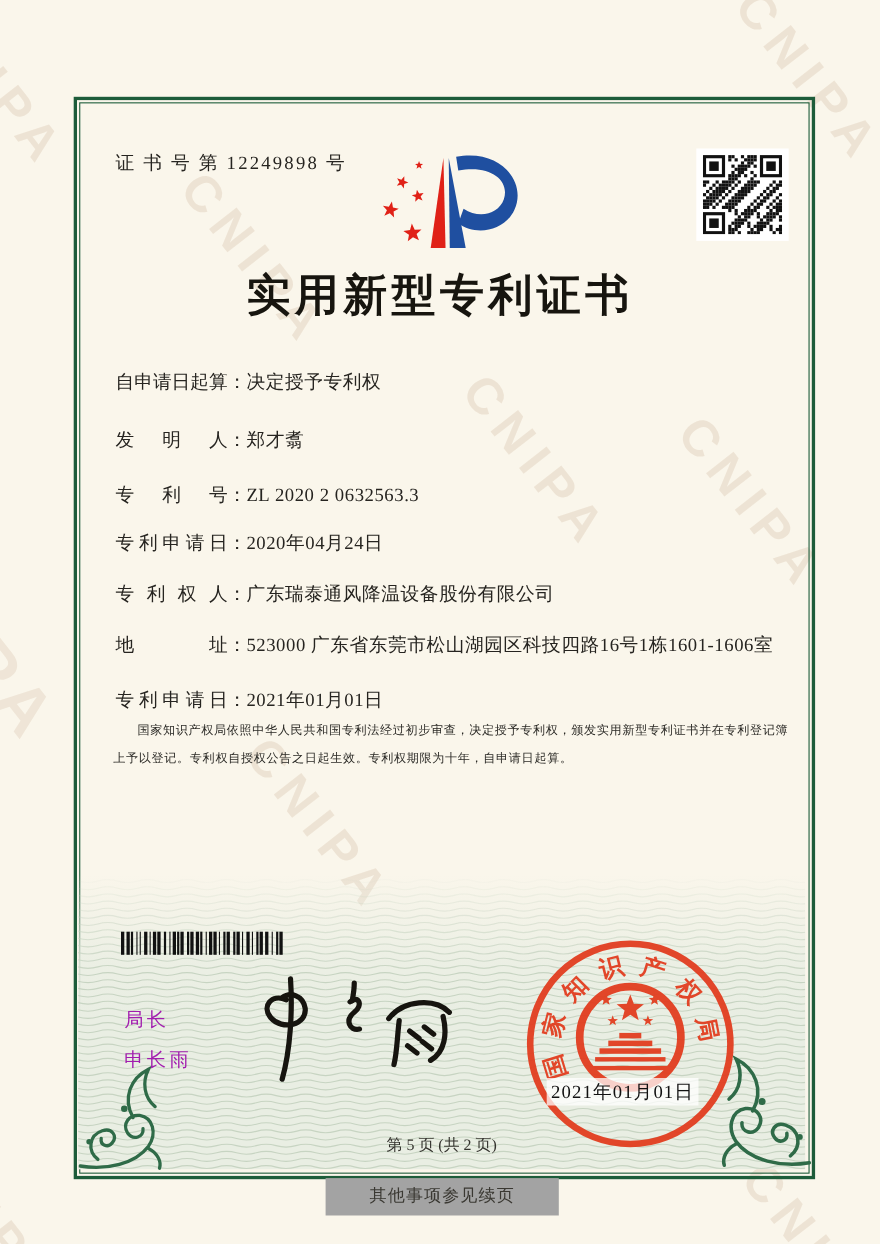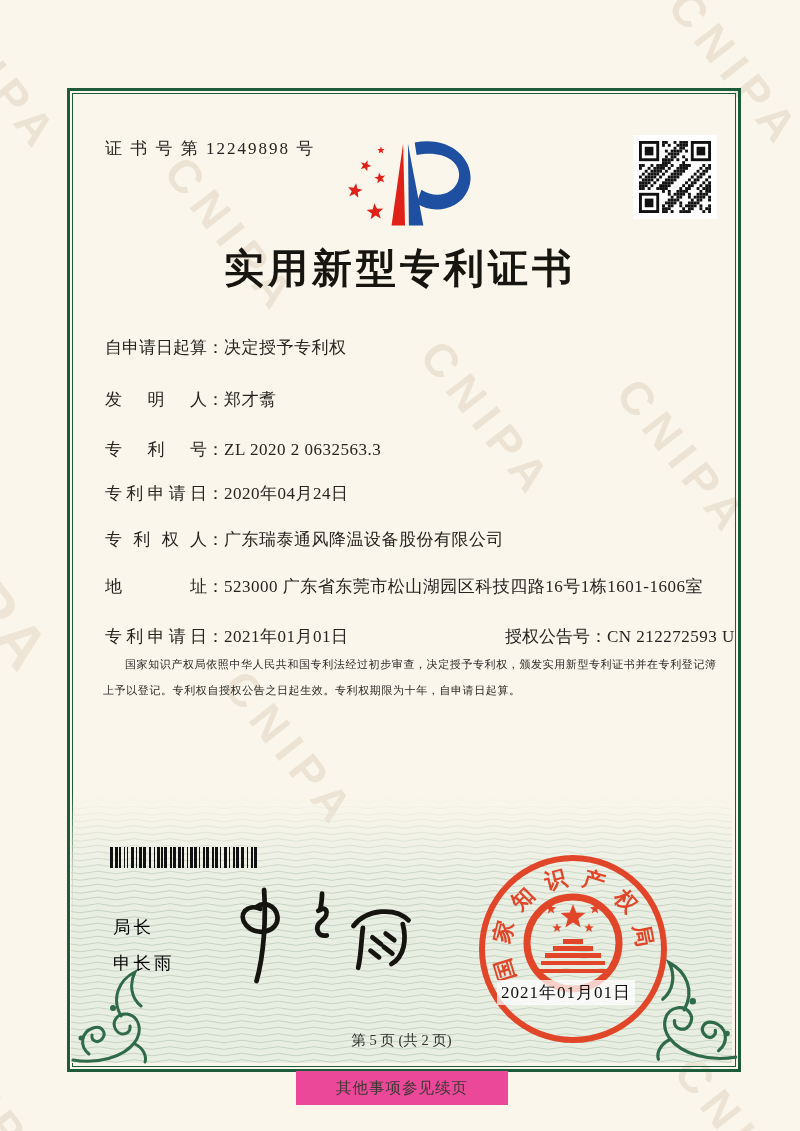--- a/index.html
+++ b/index.html
@@ -52,31 +52,31 @@
     position:absolute;left:71px;top:795px;width:661px;height:268px;overflow:hidden;z-index:2;
     background:linear-gradient(to bottom, rgba(233,238,227,0) 0px, rgba(233,238,227,.85) 80px, #e9eee3 130px);
   }
   .band svg.waves{position:absolute;left:0;top:0;}
   .flourish{position:absolute;z-index:4;}
   .flourish.right{transform:scaleX(-1);}
   .barcode{position:absolute;left:110px;top:847px;height:21px;display:flex;z-index:5;}
   .barcode div{height:100%;}
   .director{position:absolute;left:113px;z-index:5;
     font-family:"Liberation Sans","DejaVu Sans",sans-serif;font-size:17.5px;
-    letter-spacing:3px;color:#000000;}
+    letter-spacing:3px;color:#a21caf;}
   .sig{position:absolute;left:228px;top:880px;z-index:5;}
   .seal{position:absolute;left:473px;top:849px;width:200px;height:200px;z-index:6;opacity:.93;}
   .seal-date{
     position:absolute;left:497px;top:980px;z-index:7;font-size:17px;letter-spacing:1px;
     color:#111;background:rgba(255,255,255,.75);padding:1px 4px;white-space:nowrap;
   }
   .page-num{position:absolute;left:71px;top:1031px;width:661px;text-align:center;
     font-size:14.5px;z-index:5;color:#33322d;}
   .cont-box{
-    position:absolute;left:296px;top:1071px;width:212px;height:34px;background:#ec4899;
+    position:absolute;left:296px;top:1071px;width:212px;height:34px;background:#a3a3a3;
     z-index:3;text-align:center;line-height:34px;font-size:15.5px;color:#3a3832;letter-spacing:1px;
   }
 </style>
 </head>
 <body>
 
 <span class="wm" style="left:-42px;top:-16px;">CNIPA</span>
 <span class="wm" style="left:196px;top:146px;">CNIPA</span>
 <span class="wm" style="left:452px;top:330px;">CNIPA</span>
 <span class="wm big" style="left:-75px;top:462px;">CNIPA</span>
@@ -370,23 +370,20 @@
   <span class="flabel">专利申请日</span><span>：</span><span class="fval">2020年04月24日</span>
 </div>
 <div class="frow" style="top:528px;">
   <span class="flabel">专利权人</span><span>：</span><span class="fval">广东瑞泰通风降温设备股份有限公司</span>
 </div>
 <div class="frow" style="top:575px;">
   <span class="flabel">地址</span><span>：</span><span class="fval wrap">523000 广东省东莞市松山湖园区科技四路16号1栋1601-1606室</span>
 </div>
 <div class="frow" style="top:625px;width:630px;">
   <span class="flabel">专利申请日</span><span>：</span><span class="fval">2021年01月01日</span>
-  <span class="grant-no">
-    <span>授权公告号</span><span>：</span><span class="fval">CN 212272593 U</span>
-  </span>
 </div>
 
 <div class="paras">
   <p>国家知识产权局依照中华人民共和国专利法经过初步审查，决定授予专利权，颁发实用新型专利证书并在专利登记簿上予以登记。专利权自授权公告之日起生效。专利权期限为十年，自申请日起算。</p>
 </div>
 
 <div class="band">
   <svg class="waves" id="waves-svg" width="661" height="268" viewBox="0 0 661 268">
       <path d="M0 6.0 q 9 2.6 18 0 q 9 -2.6 18 0 q 9 2.6 18 0 q 9 -2.6 18 0 q 9 2.6 18 0 q 9 -2.6 18 0 q 9 2.6 18 0 q 9 -2.6 18 0 q 9 2.6 18 0 q 9 -2.6 18 0 q 9 2.6 18 0 q 9 -2.6 18 0 q 9 2.6 18 0 q 9 -2.6 18 0 q 9 2.6 18 0 q 9 -2.6 18 0 q 9 2.6 18 0 q 9 -2.6 18 0 q 9 2.6 18 0 q 9 -2.6 18 0 q 9 2.6 18 0 q 9 -2.6 18 0 q 9 2.6 18 0 q 9 -2.6 18 0 q 9 2.6 18 0 q 9 -2.6 18 0 q 9 2.6 18 0 q 9 -2.6 18 0 q 9 2.6 18 0 q 9 -2.6 18 0 q 9 2.6 18 0 q 9 -2.6 18 0 q 9 2.6 18 0 q 9 -2.6 18 0 q 9 2.6 18 0 q 9 -2.6 18 0 q 9 2.6 18 0 q 9 -2.6 18 0" fill="none" stroke="#c7d4c2" stroke-width="1" opacity="0.07"></path>
       <path d="M0 12.5 q 9 2.6 18 0 q 9 -2.6 18 0 q 9 2.6 18 0 q 9 -2.6 18 0 q 9 2.6 18 0 q 9 -2.6 18 0 q 9 2.6 18 0 q 9 -2.6 18 0 q 9 2.6 18 0 q 9 -2.6 18 0 q 9 2.6 18 0 q 9 -2.6 18 0 q 9 2.6 18 0 q 9 -2.6 18 0 q 9 2.6 18 0 q 9 -2.6 18 0 q 9 2.6 18 0 q 9 -2.6 18 0 q 9 2.6 18 0 q 9 -2.6 18 0 q 9 2.6 18 0 q 9 -2.6 18 0 q 9 2.6 18 0 q 9 -2.6 18 0 q 9 2.6 18 0 q 9 -2.6 18 0 q 9 2.6 18 0 q 9 -2.6 18 0 q 9 2.6 18 0 q 9 -2.6 18 0 q 9 2.6 18 0 q 9 -2.6 18 0 q 9 2.6 18 0 q 9 -2.6 18 0 q 9 2.6 18 0 q 9 -2.6 18 0 q 9 2.6 18 0 q 9 -2.6 18 0" fill="none" stroke="#c7d4c2" stroke-width="1" opacity="0.14"></path>

